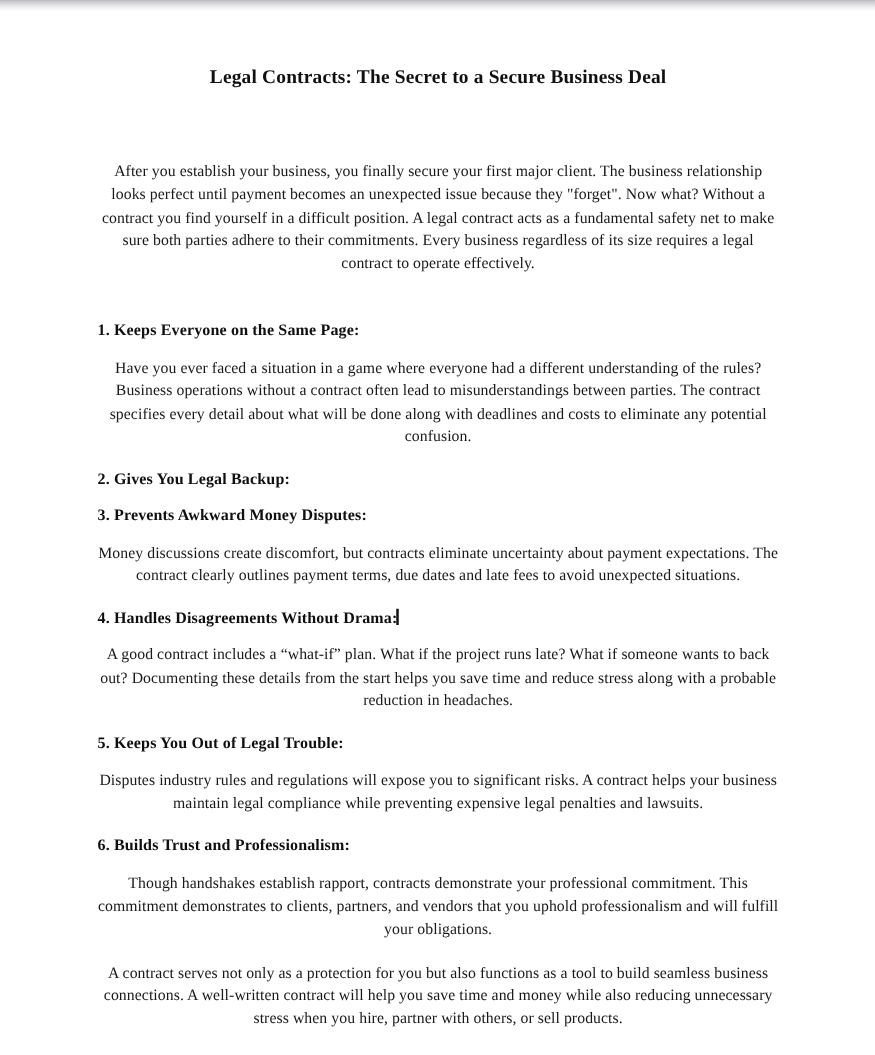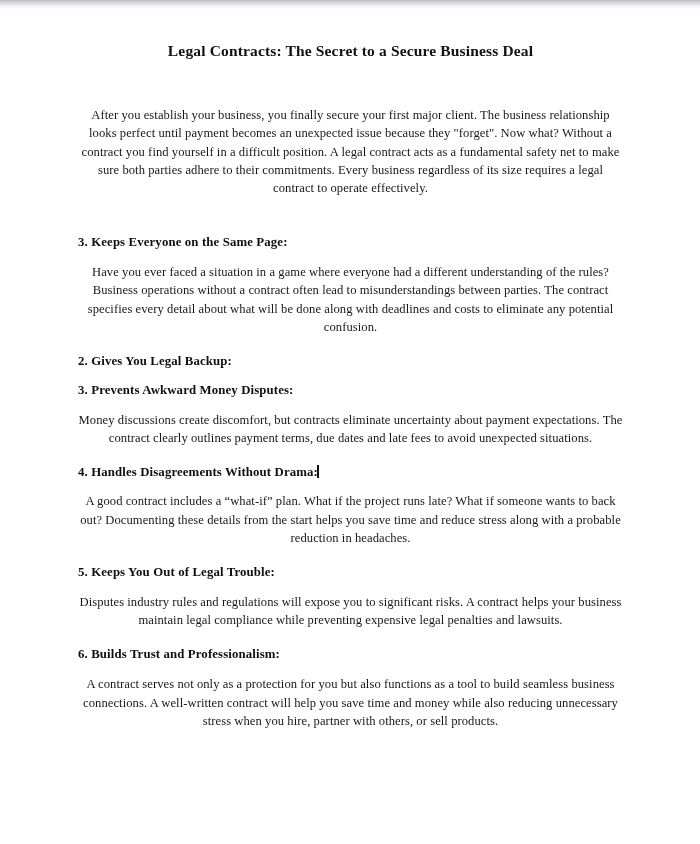--- a/index.html
+++ b/index.html
@@ -45,21 +45,21 @@
     position: absolute;
     left: 78px;
     top: 26px;
     width: 545px;
   }
   .doc-title {
     font-size: 15.5px;
     font-weight: bold;
     text-align: center;
     letter-spacing: 0.15px;
-    margin: 1px;
+    margin: 12px;
     padding-top: 14px;
     line-height: 1.3;
     color: #111111;
   }
   .intro-gap {
     height: 44px;
   }
   p.para {
     font-size: 12.6px;
     line-height: 18.2px;
@@ -105,21 +105,21 @@
 
     <h1 class="doc-title">Legal Contracts: The Secret to a Secure Business Deal</h1>
 
     <div class="intro-gap"></div>
 
     <p class="para">After you establish your business, you finally secure your first major client. The business relationship looks perfect until payment becomes an unexpected issue because they "forget". Now what? Without a contract you find yourself in a difficult position. A legal contract acts as a fundamental safety net to make sure both parties adhere to their commitments. Every business regardless of its size requires a legal contract to operate effectively.</p>
 
     <div class="first-section-gap"></div>
 
     <div class="section-block">
-      <h2 class="heading">3. Keeps Everyone on the Same Page:</h2>
+      <h2 class="heading">1. Keeps Everyone on the Same Page:</h2>
       <p class="para">Have you ever faced a situation in a game where everyone had a different understanding of the rules? Business operations without a contract often lead to misunderstandings between parties. The contract specifies every detail about what will be done along with deadlines and costs to eliminate any potential confusion.</p>
     </div>
 
     <div class="section-block">
       <h2 class="heading">2. Gives You Legal Backup:</h2>
     </div>
 
     <div class="section-block">
       <h2 class="heading">3. Prevents Awkward Money Disputes:</h2>
       <p class="para">Money discussions create discomfort, but contracts eliminate uncertainty about payment expectations. The contract clearly outlines payment terms, due dates and late fees to avoid unexpected situations.</p>
@@ -132,20 +132,21 @@
       <p class="para">A good contract includes a “what-if” plan. What if the project runs late? What if someone wants to back out? Documenting these details from the start helps you save time and reduce stress along with a probable reduction in headaches.</p>
     </div>
 
     <div class="section-block">
       <h2 class="heading">5. Keeps You Out of Legal Trouble:</h2>
       <p class="para">Disputes industry rules and regulations will expose you to significant risks. A contract helps your business maintain legal compliance while preventing expensive legal penalties and lawsuits.</p>
     </div>
 
     <div class="section-block">
       <h2 class="heading">6. Builds Trust and Professionalism:</h2>
+      <p class="para">Though handshakes establish rapport, contracts demonstrate your professional commitment. This commitment demonstrates to clients, partners, and vendors that you uphold professionalism and will fulfill your obligations.</p>
     </div>
 
     <p class="para">A contract serves not only as a protection for you but also functions as a tool to build seamless business connections. A well-written contract will help you save time and money while also reducing unnecessary stress when you hire, partner with others, or sell products.</p>
 
   </div>
 </div>
 
 <div class="viewport-top-edge"></div>
 
 </body></html>

